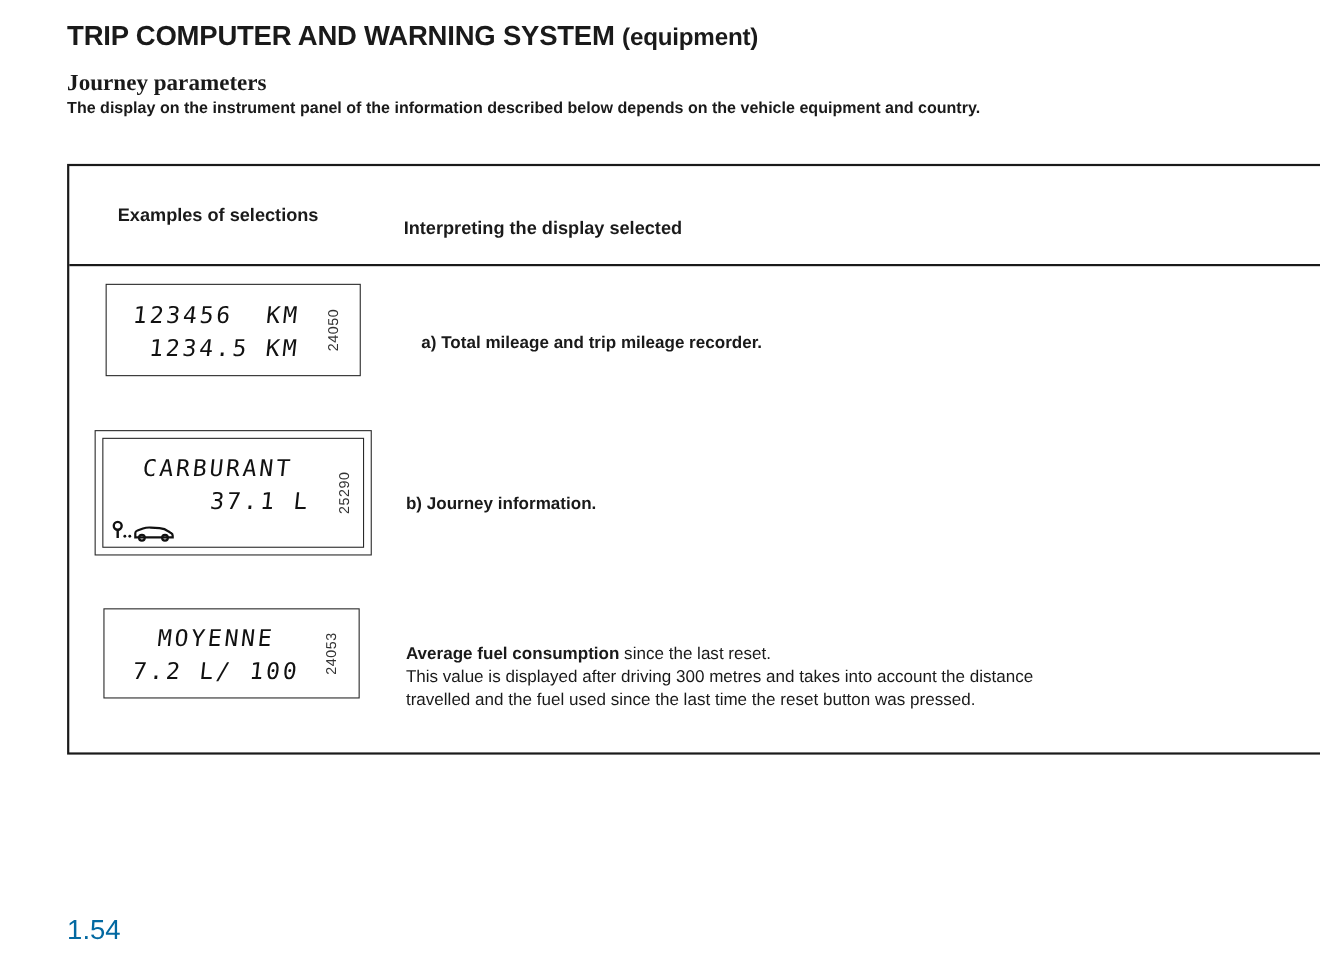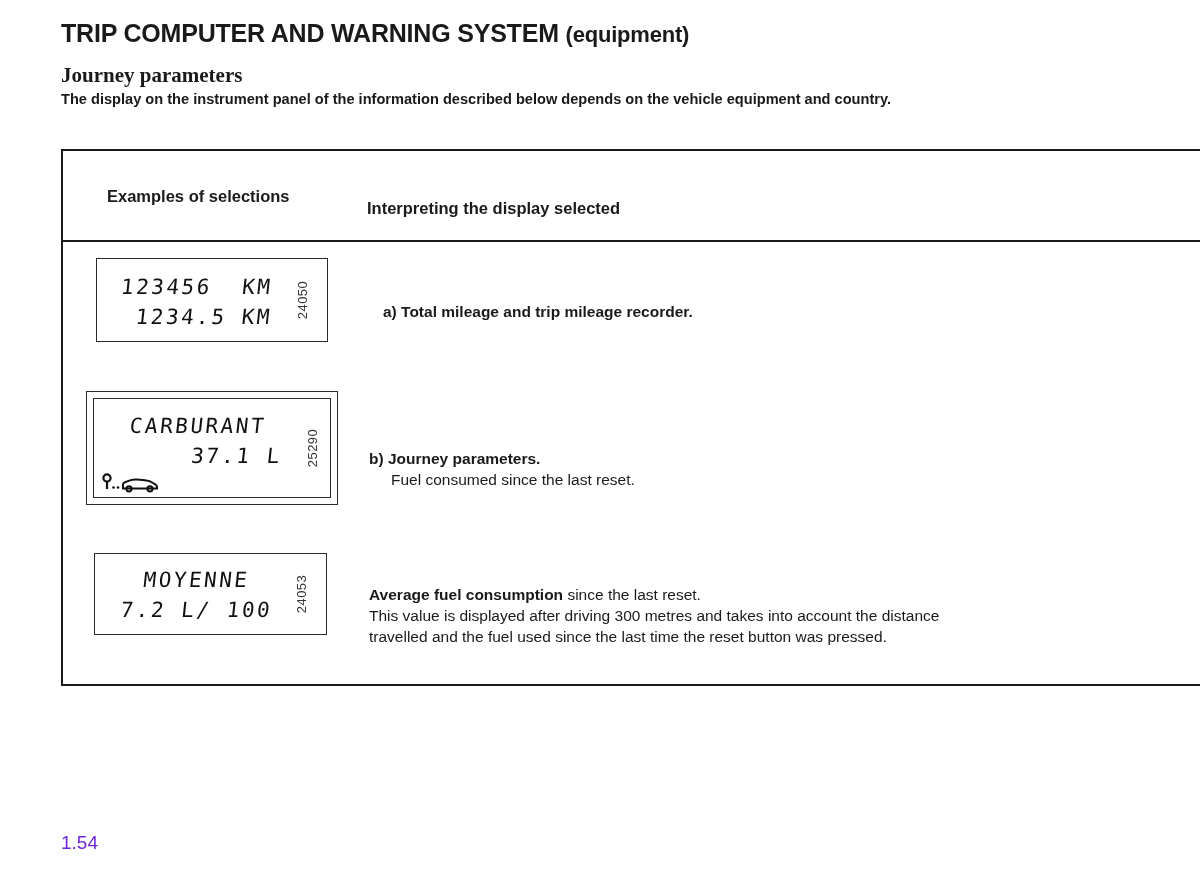--- a/index.html
+++ b/index.html
@@ -163,22 +163,22 @@
 
   .bold { font-weight: bold; }
   .indent { display: block; padding-left: 22px; }
   .nl { display: block; }
 
   
   .page-number {
     position: absolute;
     left: 61px;
     top: 832px;
-    font-size: 19px;
-    color: #6d28d9;
+    font-size: 25px;
+    color: #0369a1;
   }
 </style>
 </head>
 <body>
 
 <div class="page-title">
   <span>TRIP COMPUTER AND WARNING SYSTEM</span>
   <span class="cont">(equipment)</span>
 </div>
 
@@ -230,22 +230,21 @@
             <path d="M21 15.5 L21 11.5 Q21 10 23 9.3 L28 7.4 Q31 6.4 35 6.6 L43 7.2 Q48 7.6 51 10 L53.5 11.6 Q55 12.4 55 14 L55 15.5 Z" fill="none" stroke="#111" stroke-width="2"></path>
             <circle cx="27" cy="15.8" r="2.6" fill="none" stroke="#111" stroke-width="2"></circle>
             <circle cx="48" cy="15.8" r="2.6" fill="none" stroke="#111" stroke-width="2"></circle>
           </svg>
         </div>
         <span class="id-label">25290</span>
       </div>
     </div>
 
     <div class="desc desc-b">
-      <span class="bold nl">b) Journey parameters.</span>
-      <span class="indent">Fuel consumed since the last reset.</span>
+      <span class="bold nl">b) Journey information.</span>
     </div>
   </div>
 
   <div class="row row-c">
 
     <div class="fig fig-c">
       <div class="lcd-outer" style="width:233px;height:82px;">
         <div style="padding:11px 48px 0 20px;">
           <span class="seg seg-line seg-c">MOYENNE</span>
           <span class="seg seg-line seg-c">7.2 L/ 100</span>

